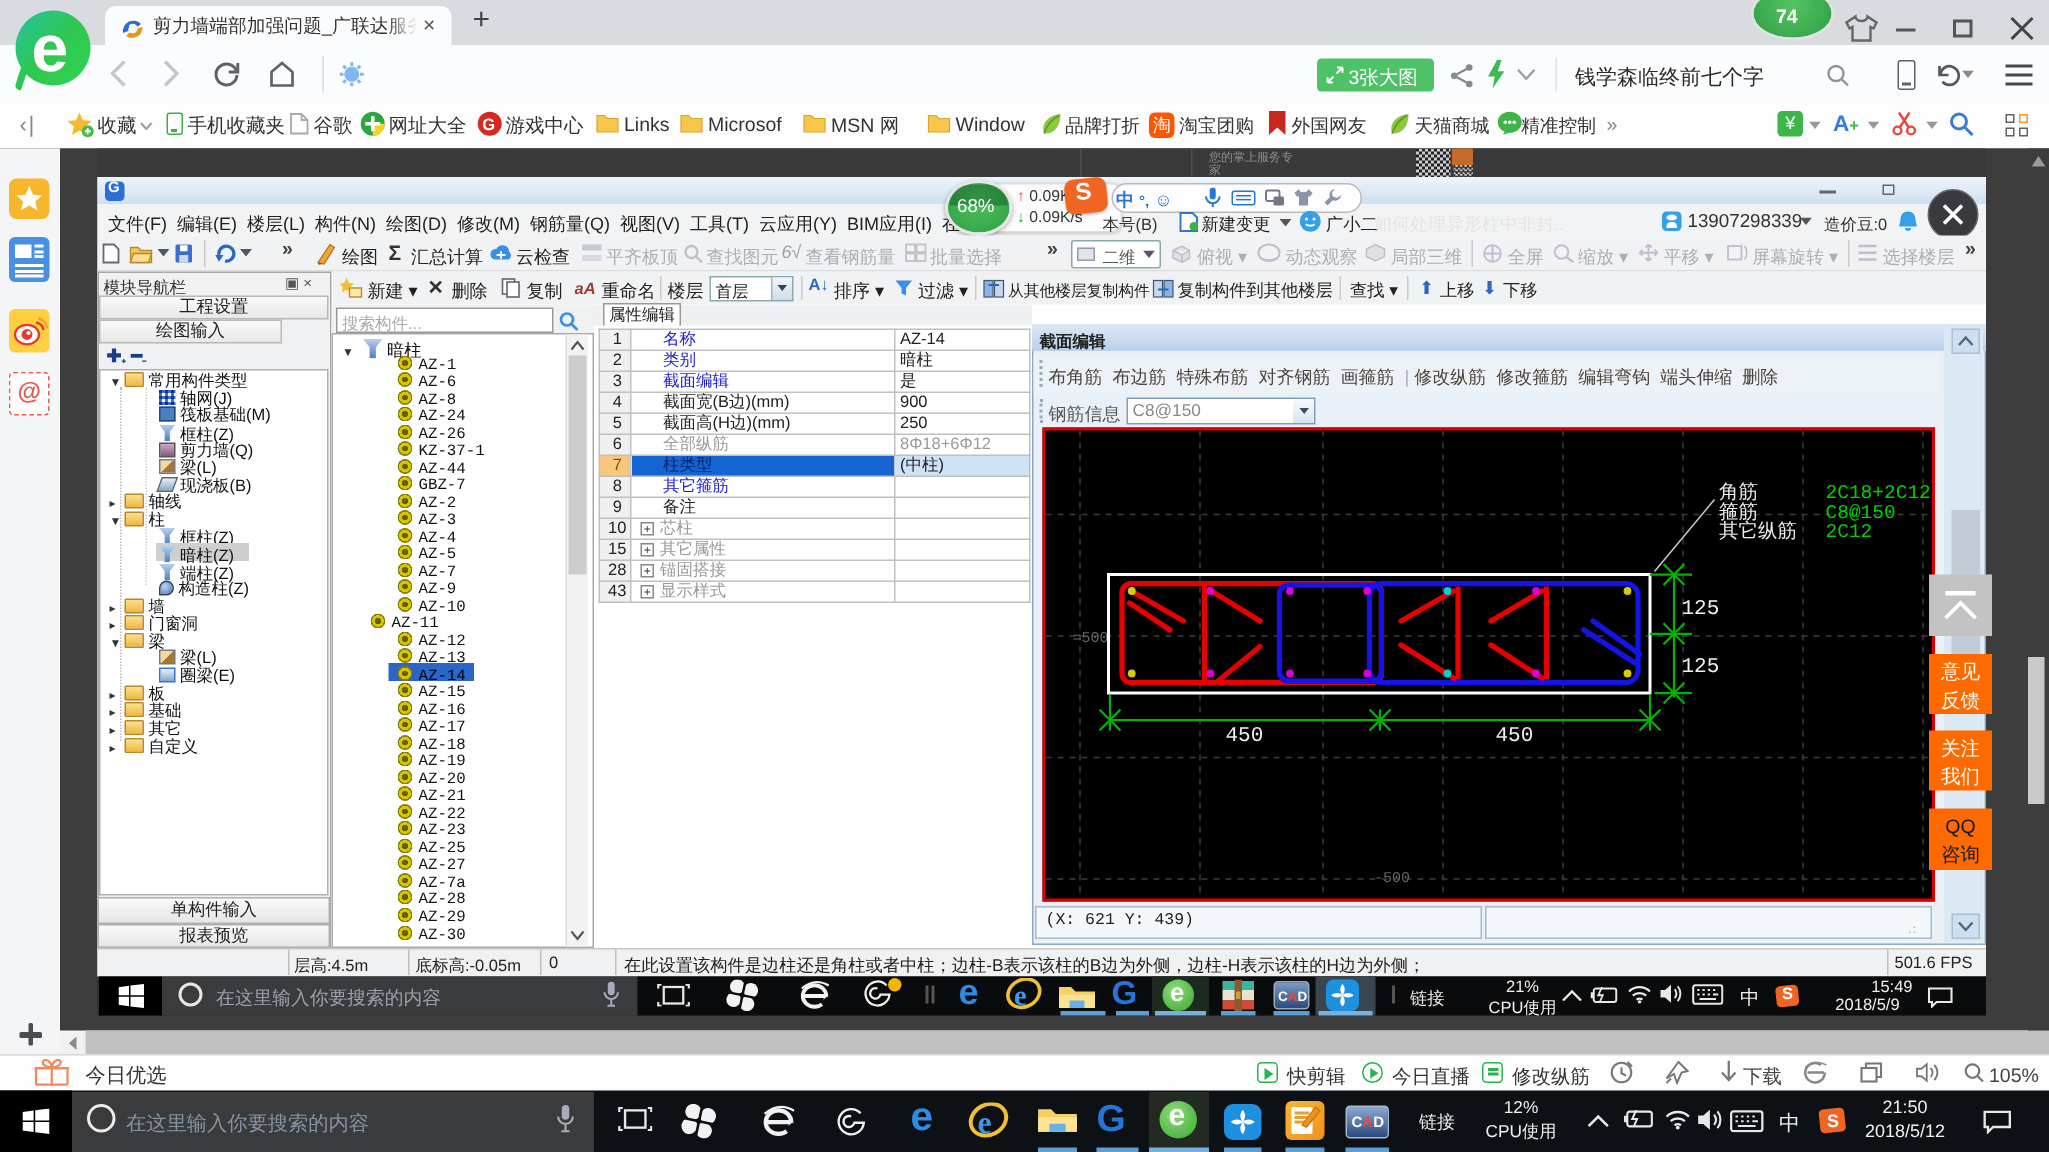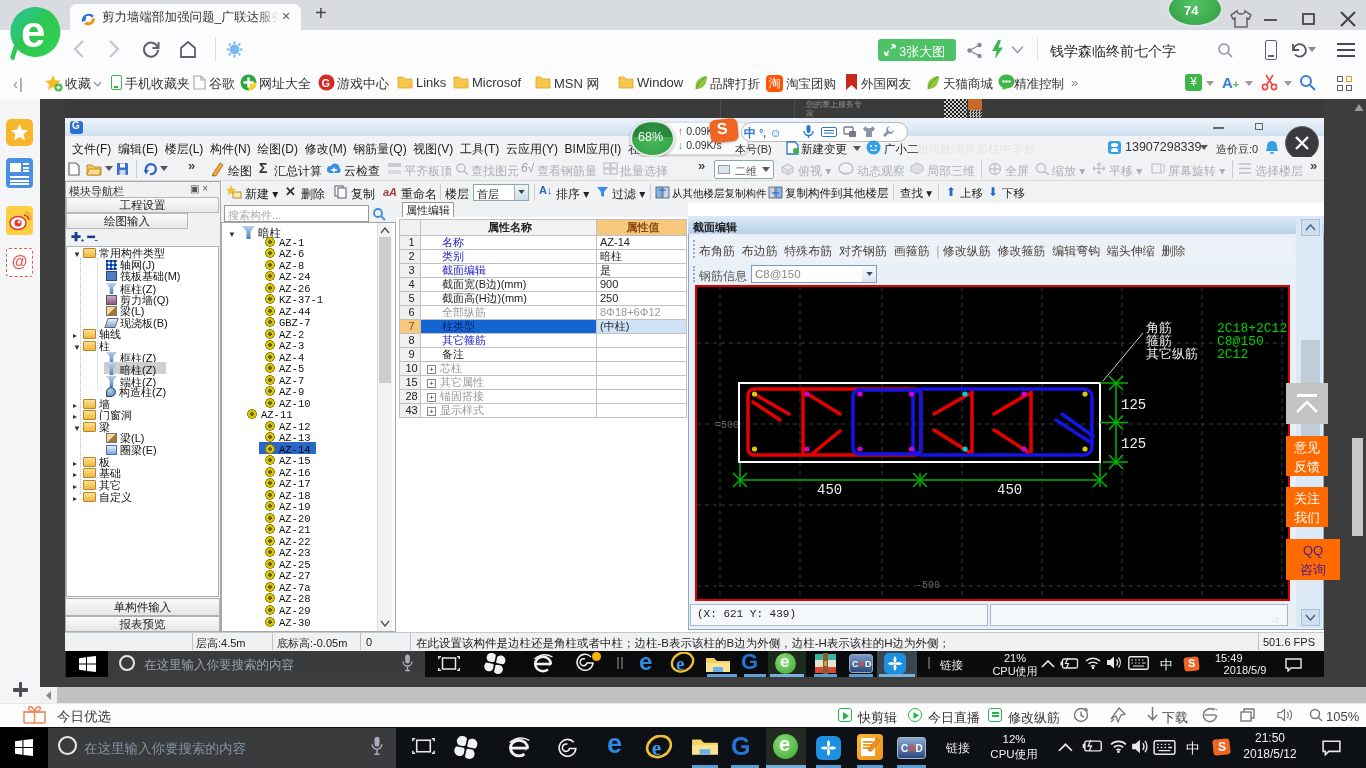--- a/index.html
+++ b/index.html
@@ -600,25 +600,20 @@
 <div class="a" style="left:396px;top:203px;width:292px;height:14px;background:#eef0f2"></div>
 <div class="a" style="left:402px;top:202px;width:52px;height:15px;background:#fff;border:1px solid #999;border-bottom:none;font-size:11px;color:#222;text-align:center;line-height:14px">属性编辑</div>
 <div id="proptable">
 <table class="pt a" style="left:399px;top:219px;width:287px">
 <colgroup>
           <col style="width:21px">
           <col style="width:176px">
           <col style="width:90px">
         </colgroup>
 <tbody>
-          <tr style="height:16px;line-height:16px">
-            <td class="num"></td>
-            <td style="text-align:center;font-weight:bold;background:#f2f2f2">属性名称</td>
-            <td style="text-align:center;font-weight:bold;background:#f6c87e;color:#8a4a10">属性值</td>
-          </tr>
 <tr>
             <td class="num">1</td>
             <td class="bl"><span style="margin-left:18px">名称</span></td>
             <td>AZ-14</td>
           </tr>
 <tr>
             <td class="num">2</td>
             <td class="bl"><span style="margin-left:18px">类别</span></td>
             <td>暗柱</td>
           </tr>
@@ -790,21 +785,21 @@
       <path d="M1 1 L5.5 6 L10 1" stroke="#49698c" stroke-width="1.6" fill="none"></path>
     </svg>
 
 <div class="a" style="left:1286px;top:383px;width:42px;height:41px;background:#c3c3c3;z-index:40"></div>
 <div class="a" style="left:1297px;top:394px;width:20px;height:2.5px;background:#fff;z-index:41"></div>
 <svg class="a" style="left:1296px;top:400px;z-index:41" width="22" height="13" viewBox="0 0 22 13">
       <path d="M1 12 L11 2 L21 12" stroke="#fff" stroke-width="2.5" fill="none"></path>
     </svg>
 <div class="a" style="left:1286px;top:436px;width:42px;height:40px;background:#ff6a00;color:#fff;font-size:13px;text-align:center;line-height:19px;z-index:40;padding-top:2px">意见<br>反馈</div>
 <div class="a" style="left:1286px;top:487px;width:42px;height:40px;background:#ff6a00;color:#fff;font-size:13px;text-align:center;line-height:19px;z-index:40;padding-top:2px">关注<br>我们</div>
-<div class="a" style="left:1286px;top:539px;width:54px;height:41px;background:#ff6a00;color:#4c1d95;font-size:13px;text-align:center;line-height:19px;z-index:40;padding-top:2px">QQ<br>咨询</div>
+<div class="a" style="left:1286px;top:539px;width:42px;height:41px;background:#ff6a00;color:#0f172a;font-size:13px;text-align:center;line-height:19px;z-index:40;padding-top:2px">QQ<br>咨询</div>
 
 <div class="a" style="left:65px;top:632px;width:1259px;height:19px;background:#f0f1f2;border-top:1px solid #c8c8c8"></div>
 <div id="ggjstatus">
 <div class="a" style="left:192px;top:633px;width:1px;height:17px;background:#c0c0c0"></div>
 <div class="a txt" style="left:196px;top:636px;font-size:11px;color:#222">层高:4.5m</div>
 <div class="a" style="left:272px;top:633px;width:1px;height:17px;background:#c0c0c0"></div>
 <div class="a txt" style="left:277px;top:636px;font-size:11px;color:#222">底标高:-0.05m</div>
 <div class="a" style="left:360px;top:633px;width:1px;height:17px;background:#c0c0c0"></div>
 <div class="a txt" style="left:366px;top:636px;font-size:11px;color:#222">0</div>
 <div class="a" style="left:410px;top:633px;width:1px;height:17px;background:#c0c0c0"></div>
@@ -906,21 +901,21 @@
         <path d="M1 5 H4 L8 1.5 V13.5 L4 10 H1 Z" fill="#e8e8e8"></path>
         <path d="M10.5 4.5 A5 5 0 0 1 10.5 10.5 M12.5 2.5 A8 8 0 0 1 12.5 12.5" stroke="#e8e8e8" stroke-width="1.3" fill="none"></path>
       </svg>
 <svg class="a" style="left:1128px;top:656px" width="21" height="14" viewBox="0 0 21 14">
         <rect x="0.8" y="0.8" width="19.4" height="12.4" rx="1.5" stroke="#e8e8e8" stroke-width="1.4" fill="none"></rect>
         <path d="M3.5 4 H5 M7 4 H8.5 M10.5 4 H12 M14 4 H15.5 M3.5 7 H5 M7 7 H8.5 M10.5 7 H12 M14 7 H17.5 M5 10 H16" stroke="#e8e8e8" stroke-width="1.2"></path>
       </svg>
 <div class="a txt" style="left:1160px;top:656px;font-size:13px;color:#f0f0f0">中</div>
 <div class="a" style="left:1184px;top:657px;width:15px;height:14px;background:#f06522;border-radius:3px;transform:rotate(-6deg)"></div>
 <div class="a txt" style="left:1188px;top:657px;font-size:11px;font-weight:bold;color:#fff">S</div>
-<div class="a txt" style="left:1215px;top:652px;width:60px;text-align:left;font-size:11px;color:#f0f0f0">15:49</div>
+<div class="a txt" style="left:1215px;top:652px;width:60px;text-align:right;font-size:11px;color:#f0f0f0">15:49</div>
 <div class="a txt" style="left:1215px;top:664px;width:60px;text-align:center;font-size:11px;color:#f0f0f0">2018/5/9</div>
 <svg class="a" style="left:1285px;top:658px" width="17" height="14" viewBox="0 0 17 14">
         <path d="M1 1 H16 V10 H6 L3 13 V10 H1 Z" stroke="#e8e8e8" stroke-width="1.4" fill="none"></path>
       </svg>
 <div class="a" style="left:707px;top:674px;width:30px;height:2.5px;background:#5a9fd4"></div>
 <div class="a" style="left:744px;top:674px;width:22px;height:2.5px;background:#5a9fd4"></div>
 <div class="a" style="left:770px;top:674px;width:34px;height:2.5px;background:#76b0dc"></div>
 <div class="a" style="left:814px;top:674px;width:23px;height:2.5px;background:#5a9fd4"></div>
 <div class="a" style="left:849px;top:674px;width:24px;height:2.5px;background:#5a9fd4"></div>
 <div class="a" style="left:879px;top:674px;width:36px;height:2.5px;background:#76b0dc"></div>

